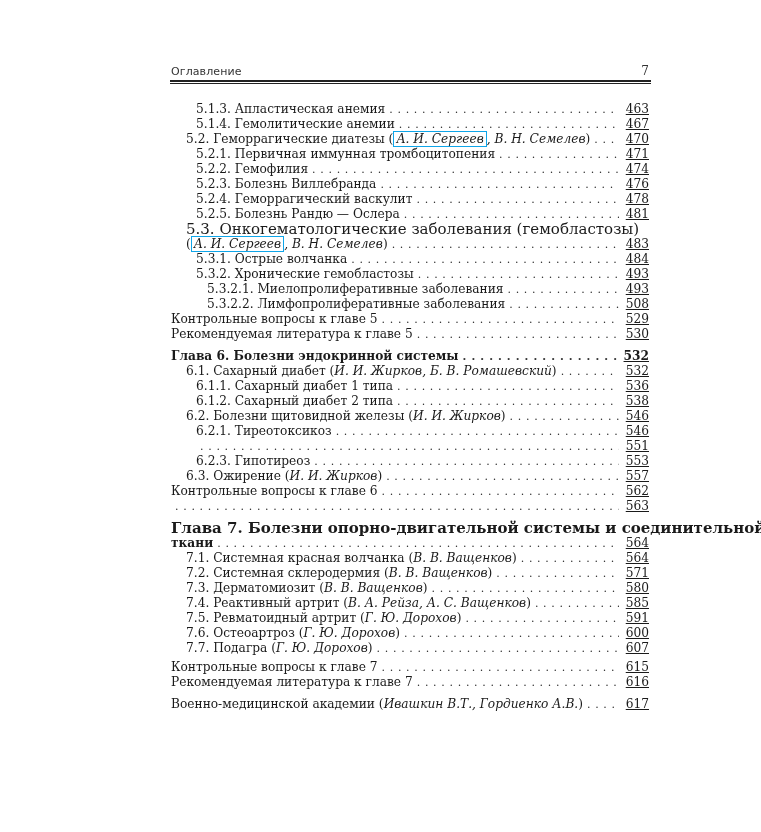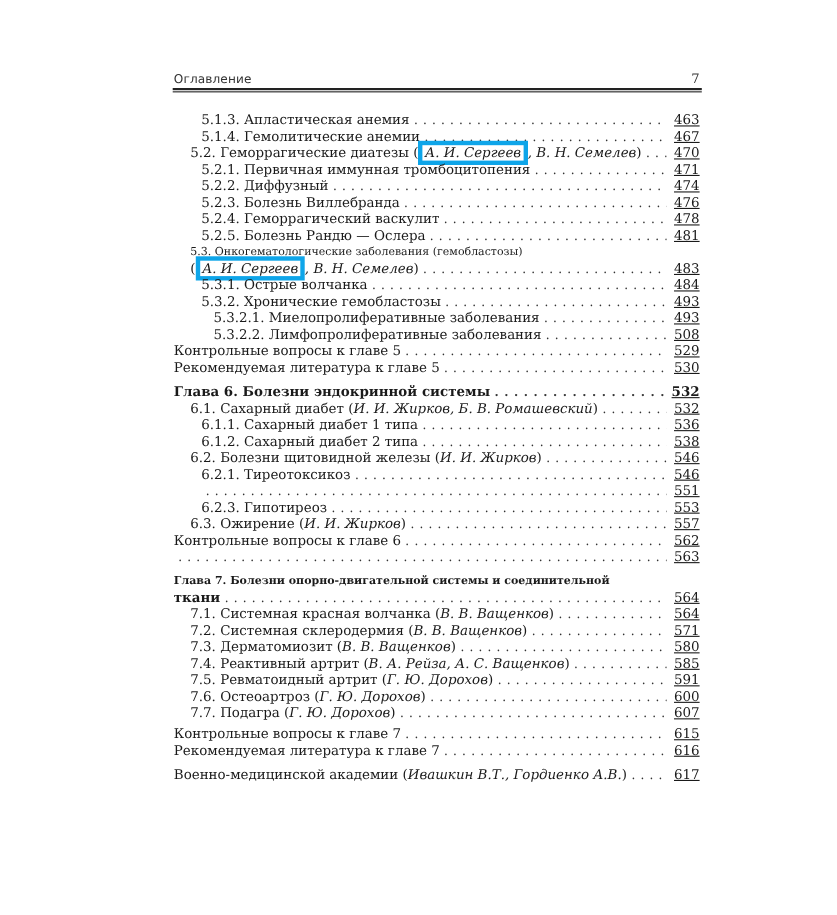--- a/index.html
+++ b/index.html
@@ -1,18 +1,18 @@
 <!DOCTYPE html>
 <html><head>
 <meta charset="utf-8">
 <style>
   html, body { margin: 0; padding: 0; background: #ffffff; }
   body { width: 761px; height: 832px; position: relative; overflow: hidden; }
   .page {
-    position: absolute; left: 157px; top: 64px; width: 481px;
+    position: absolute; left: 170px; top: 64px; width: 481px;
     color: #1a1a1a;
     font-family: "DejaVu Serif", "Liberation Serif", serif;
   }
   .running-head {
     position: relative; height: 16px;
     font-family: "DejaVu Sans", "Liberation Sans", sans-serif;
     font-size: 11px; color: #333;
   }
   .running-head .title { position: absolute; left: 1px; top: 1px; letter-spacing: 0.1px; }
   .running-head .folio { position: absolute; right: 2px; top: 0px; font-family: "DejaVu Serif", "Liberation Serif", serif; font-size: 12px; }
@@ -33,23 +33,23 @@
     content: ". . . . . . . . . . . . . . . . . . . . . . . . . . . . . . . . . . . . . . . . . . . . . . . . . . . . . . . . . . . . . . . . . . . . . . . . . . . . . . . . . . . . . . . . . . . . . . . . . . . . . . . . .";
     letter-spacing: 0px; word-spacing: 1.2px;
   }
   .entry .pg { flex: 0 0 auto; width: 26px; text-align: right; padding-right: 2px; text-decoration: underline; }
   .lvl0 { padding-left: 1px; }
   .lvl1 { padding-left: 16px; }
   .lvl2 { padding-left: 26px; }
   .lvl3 { padding-left: 37px; }
   .bold { font-weight: bold; }
   .author { font-style: italic; }
-  .boxed { border: 4px solid #0ea5e9; padding: 0 2px; }
+  .boxed { border: 1px solid #0ea5e9; padding: 0 2px; }
   .gap { height: 7px; }
-  .plain-line { font-size: 10px; line-height: 15px; height: 15px; white-space: nowrap; }
+  .plain-line { font-size: 15px; line-height: 15px; height: 15px; white-space: nowrap; }
 </style>
 </head>
 <body>
 
 <div class="page">
   <div class="running-head">
     <span class="title">Оглавление</span>
     <span class="folio">7</span>
   </div>
   <div class="rule"></div>
@@ -73,21 +73,21 @@
       <span class="leader"></span>
       <span class="pg">470</span>
     </div>
 
     <div class="entry lvl2">
       <span class="text"><span>5.2.1.</span> <span>Первичная иммунная тромбоцитопения</span></span>
       <span class="leader"></span>
       <span class="pg">471</span>
     </div>
     <div class="entry lvl2">
-      <span class="text"><span>5.2.2.</span> <span>Диффузный</span></span>
+      <span class="text"><span>5.2.2.</span> <span>Гемофилия</span></span>
       <span class="leader"></span>
       <span class="pg">474</span>
     </div>
     <div class="entry lvl2">
       <span class="text"><span>5.2.3.</span> <span>Болезнь Виллебранда</span></span>
       <span class="leader"></span>
       <span class="pg">476</span>
     </div>
     <div class="entry lvl2">
       <span class="text"><span>5.2.4.</span> <span>Геморрагический васкулит</span></span>

